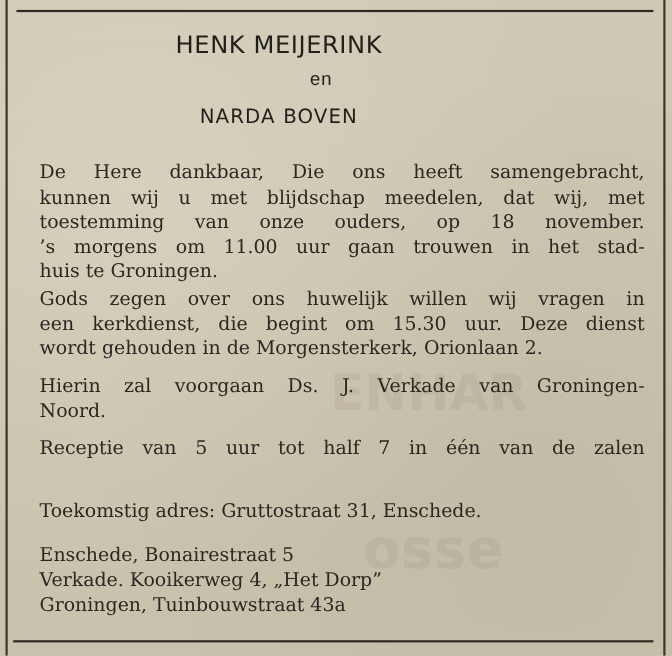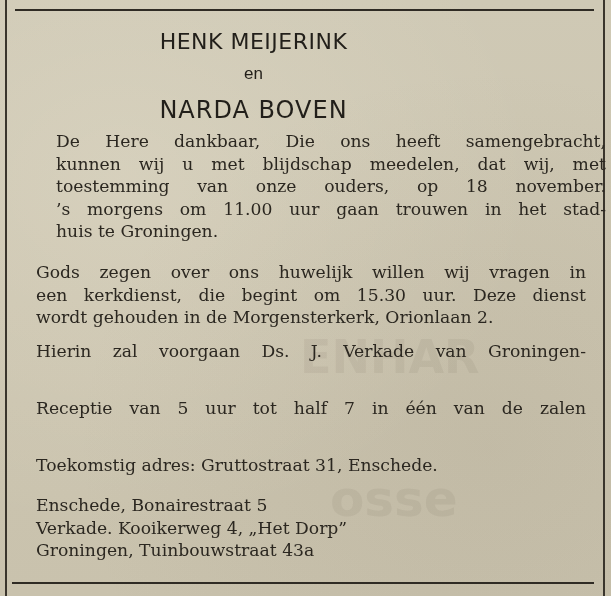--- a/index.html
+++ b/index.html
@@ -53,41 +53,41 @@
     .title {
       position: absolute;
       left: 0;
       width: 507px;
       text-align: center;
       font-family: "DejaVu Sans", "Liberation Sans", sans-serif;
       letter-spacing: 0.5px;
       color: #221f1a;
     }
     .name1 { top: 29px; font-size: 22px; }
-    .conj { top: 64px; font-size: 17px; font-family: Liberation Sans, sans-serif; letter-spacing: 0; }
-    .name2 { top: 96px; font-size: 24px; letter-spacing: 1px; }
+    .conj { top: 64px; font-size: 17px; font-family: Liberation Mono, monospace; letter-spacing: 0; margin-left: 38px; }
+    .name2 { top: 96px; font-size: 18px; letter-spacing: 1px; }
 
     .text {
       position: absolute;
       left: 36px;
       width: 550px;
       font-size: 17.2px;
       line-height: 22.6px;
       color: #2b2720;
     }
     .text .line {
       display: block;
       white-space: nowrap;
       text-align: justify;
       text-align-last: justify;
     }
     .text .line.last {
       text-align-last: left;
     }
-    .p1 { top: 130px; margin-left: 20px; }
+    .p1 { top: 146px; }
     .p2 { top: 261px; }
     .p3 { top: 340px; }
     .p4 { top: 397px; }
     .p5 { top: 454px; }
     .p6 { top: 494px; }
   </style>
 </head>
 <body>
 
 <div class="paper"></div>
@@ -113,20 +113,21 @@
 </div>
 
 <div class="text p2">
   <span class="line">Gods zegen over ons huwelijk willen wij vragen in</span>
   <span class="line">een kerkdienst, die begint om 15.30 uur. Deze dienst</span>
   <span class="line last">wordt gehouden in de Morgensterkerk, Orionlaan 2.</span>
 </div>
 
 <div class="text p3">
   <span class="line">Hierin zal voorgaan Ds. J. Verkade van Groningen-</span>
+  <span class="line last">Noord.</span>
 </div>
 
 <div class="text p4">
   <span class="line">Receptie van 5 uur tot half 7 in één van de zalen</span>
 </div>
 
 <div class="text p5">
   <span class="line last">Toekomstig adres: Gruttostraat 31, Enschede.</span>
 </div>
 

